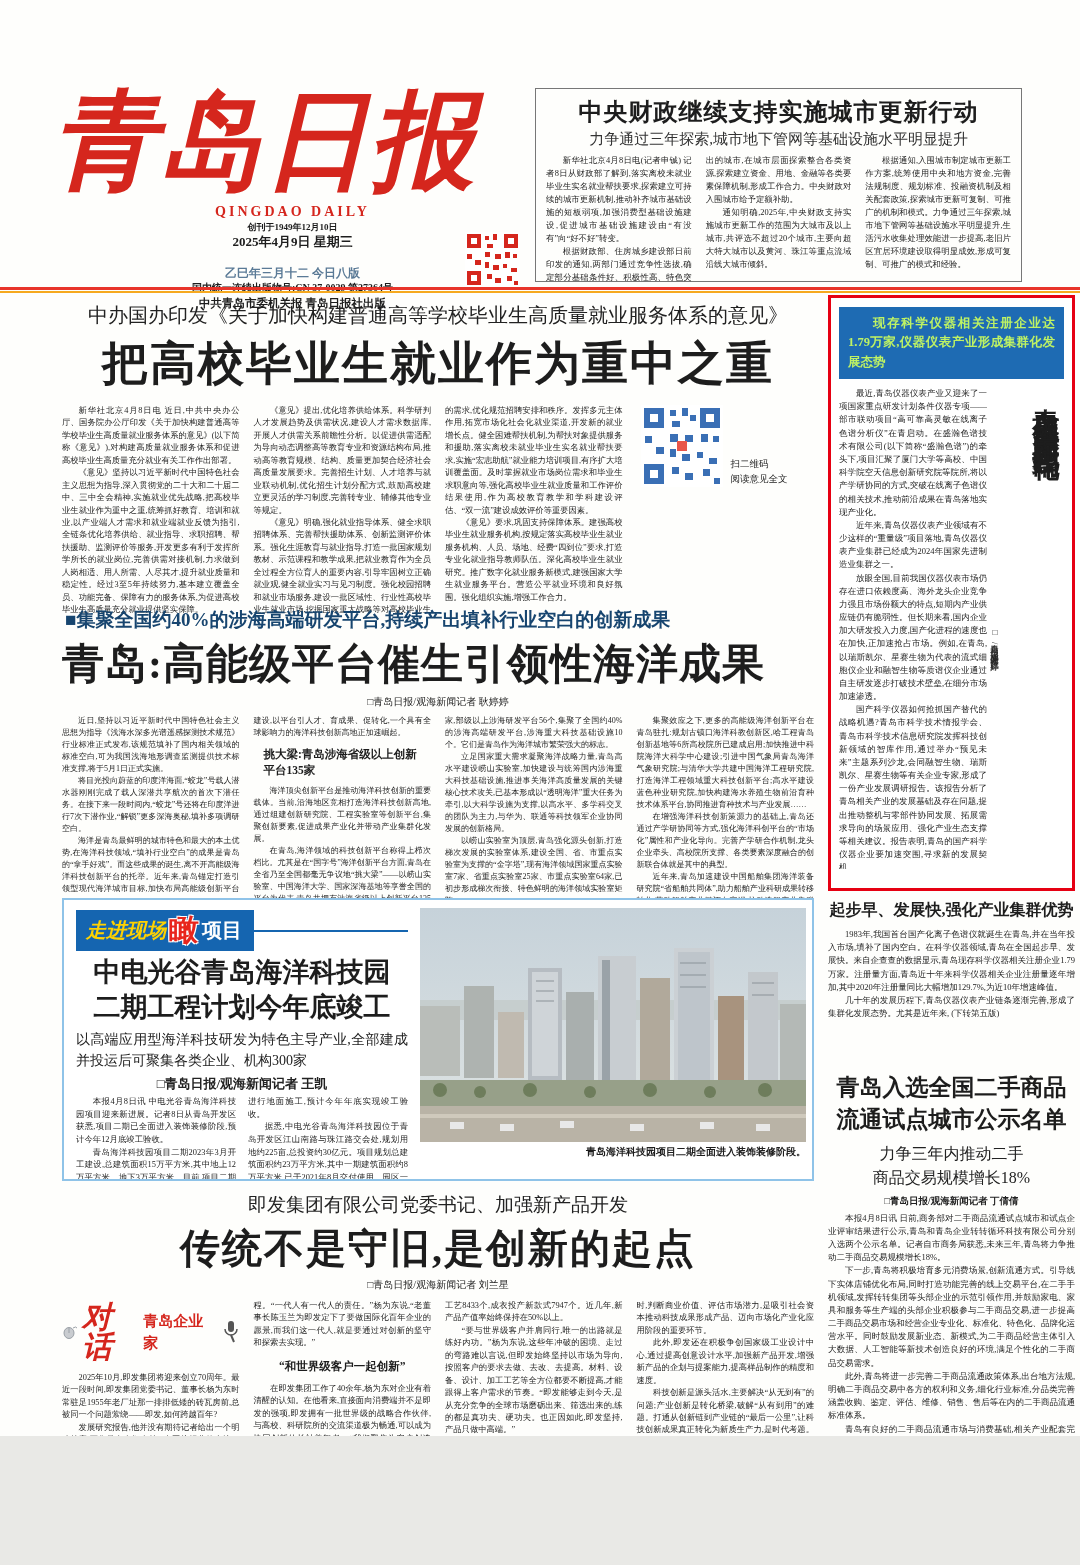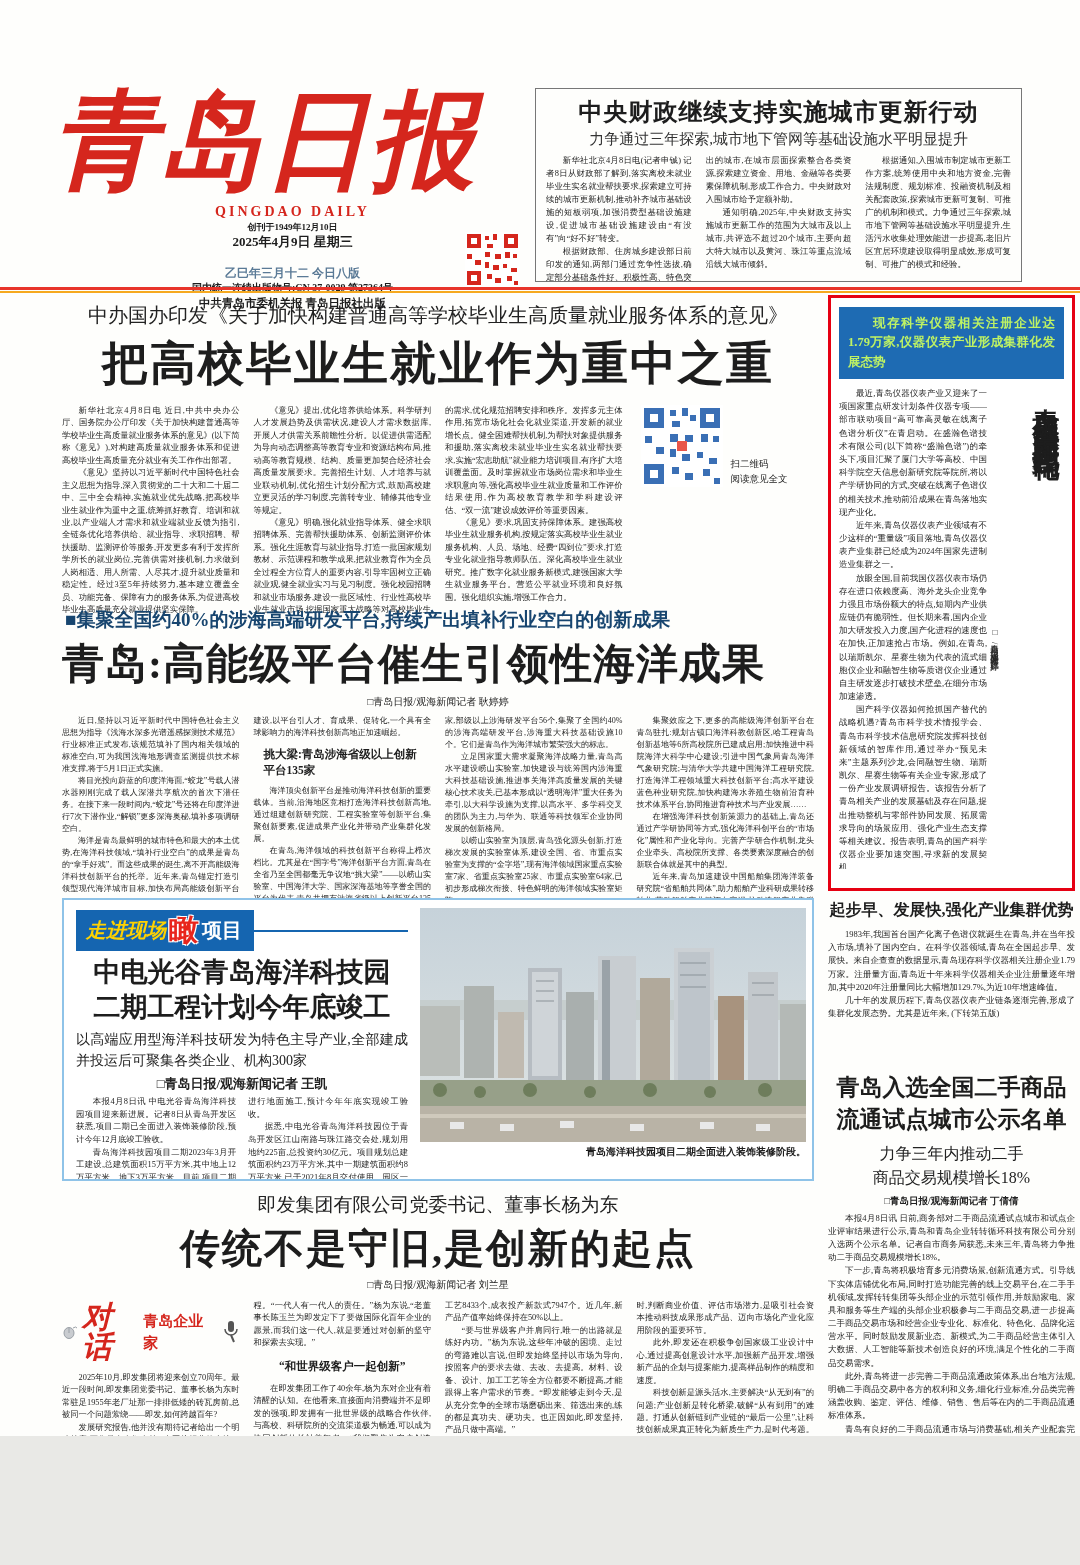--- a/index.html
+++ b/index.html
@@ -334,21 +334,21 @@
               <rect x="280" y="214" width="14" height="7"></rect>
               <rect x="336" y="216" width="14" height="7"></rect>
             </g>
         </svg>
       </div>
       <div class="photo-caption">青岛海洋科技园项目二期全面进入装饰装修阶段。</div>
     </div>
   </div>
 
   <div class="jifa">
-    <p class="jf-kicker">即发集团有限公司党委书记、董事长杨为东</p>
+    <p class="jf-kicker">即发集团有限公司党委书记、加强新产品开发</p>
     <div class="jf-headline">传统不是守旧,是创新的起点</div>
     <div class="jf-byline byline">□青岛日报/观海新闻记者 刘兰星</div>
     <div class="jf-body">
       <div class="dialog-logo">
         <span>
           <svg width="16" height="14" viewBox="0 0 16 14">
               <ellipse cx="7" cy="8" rx="5" ry="5.5" fill="#c9ccd0" stroke="#9aa0a6"></ellipse>
               <line x1="7" y1="3" x2="7" y2="8" stroke="#9aa0a6"></line>
               <path d="M11 3 q3 -2 4 0" stroke="#9aa0a6" fill="none"></path>
             </svg>

